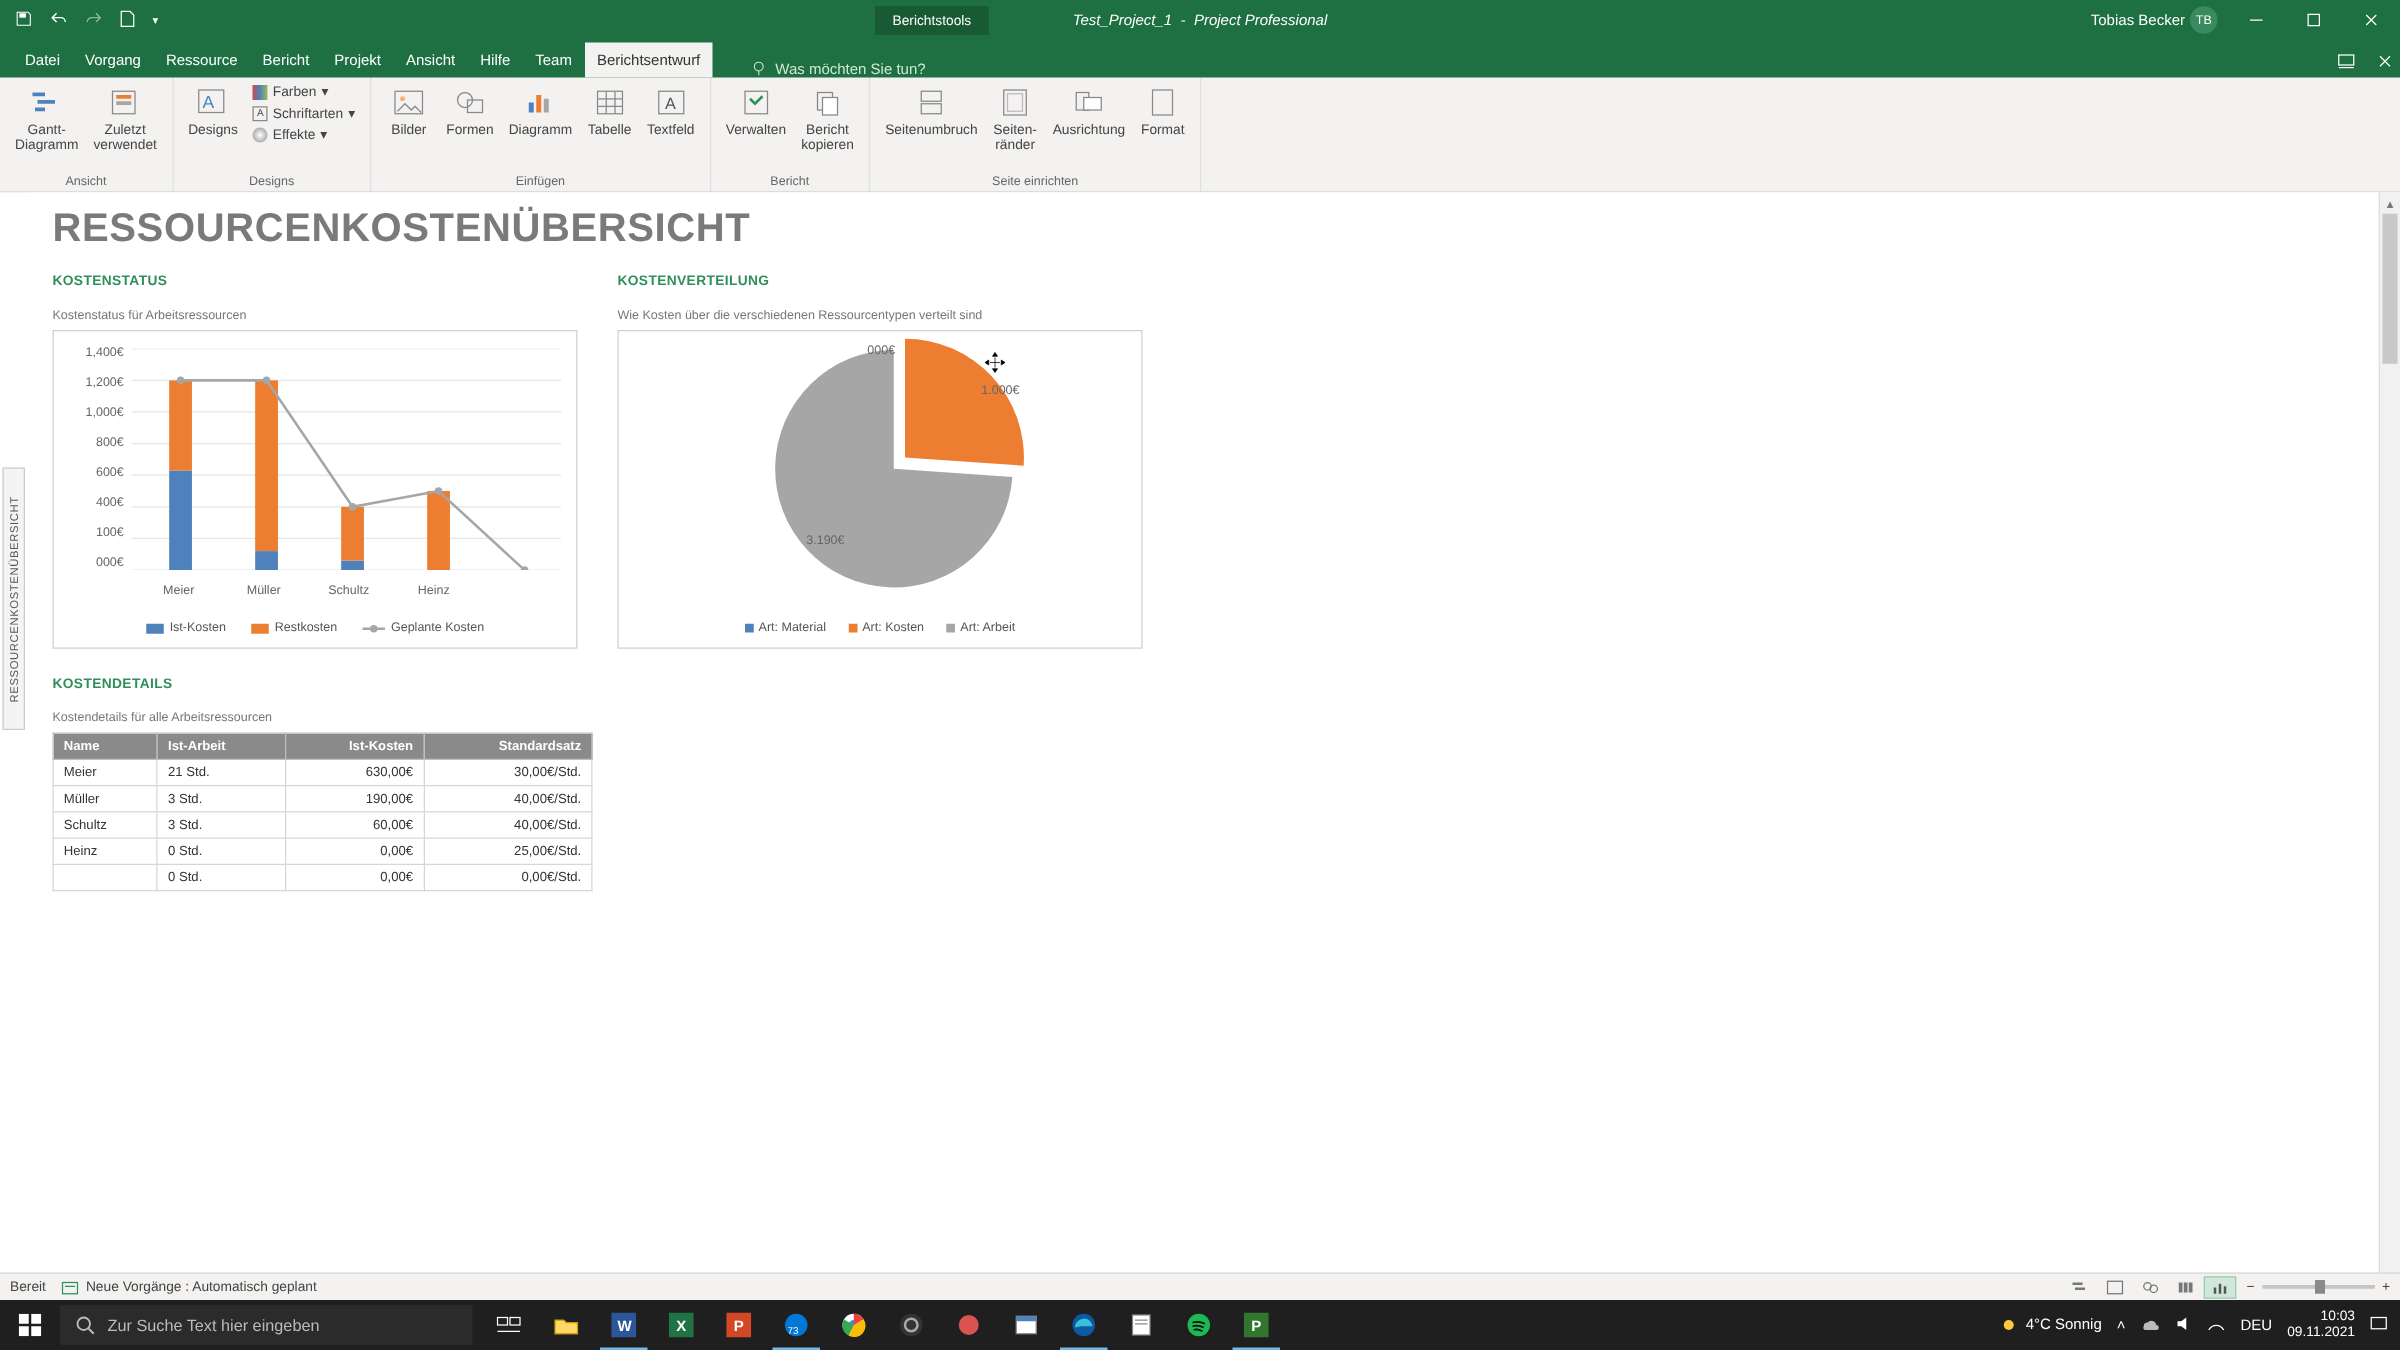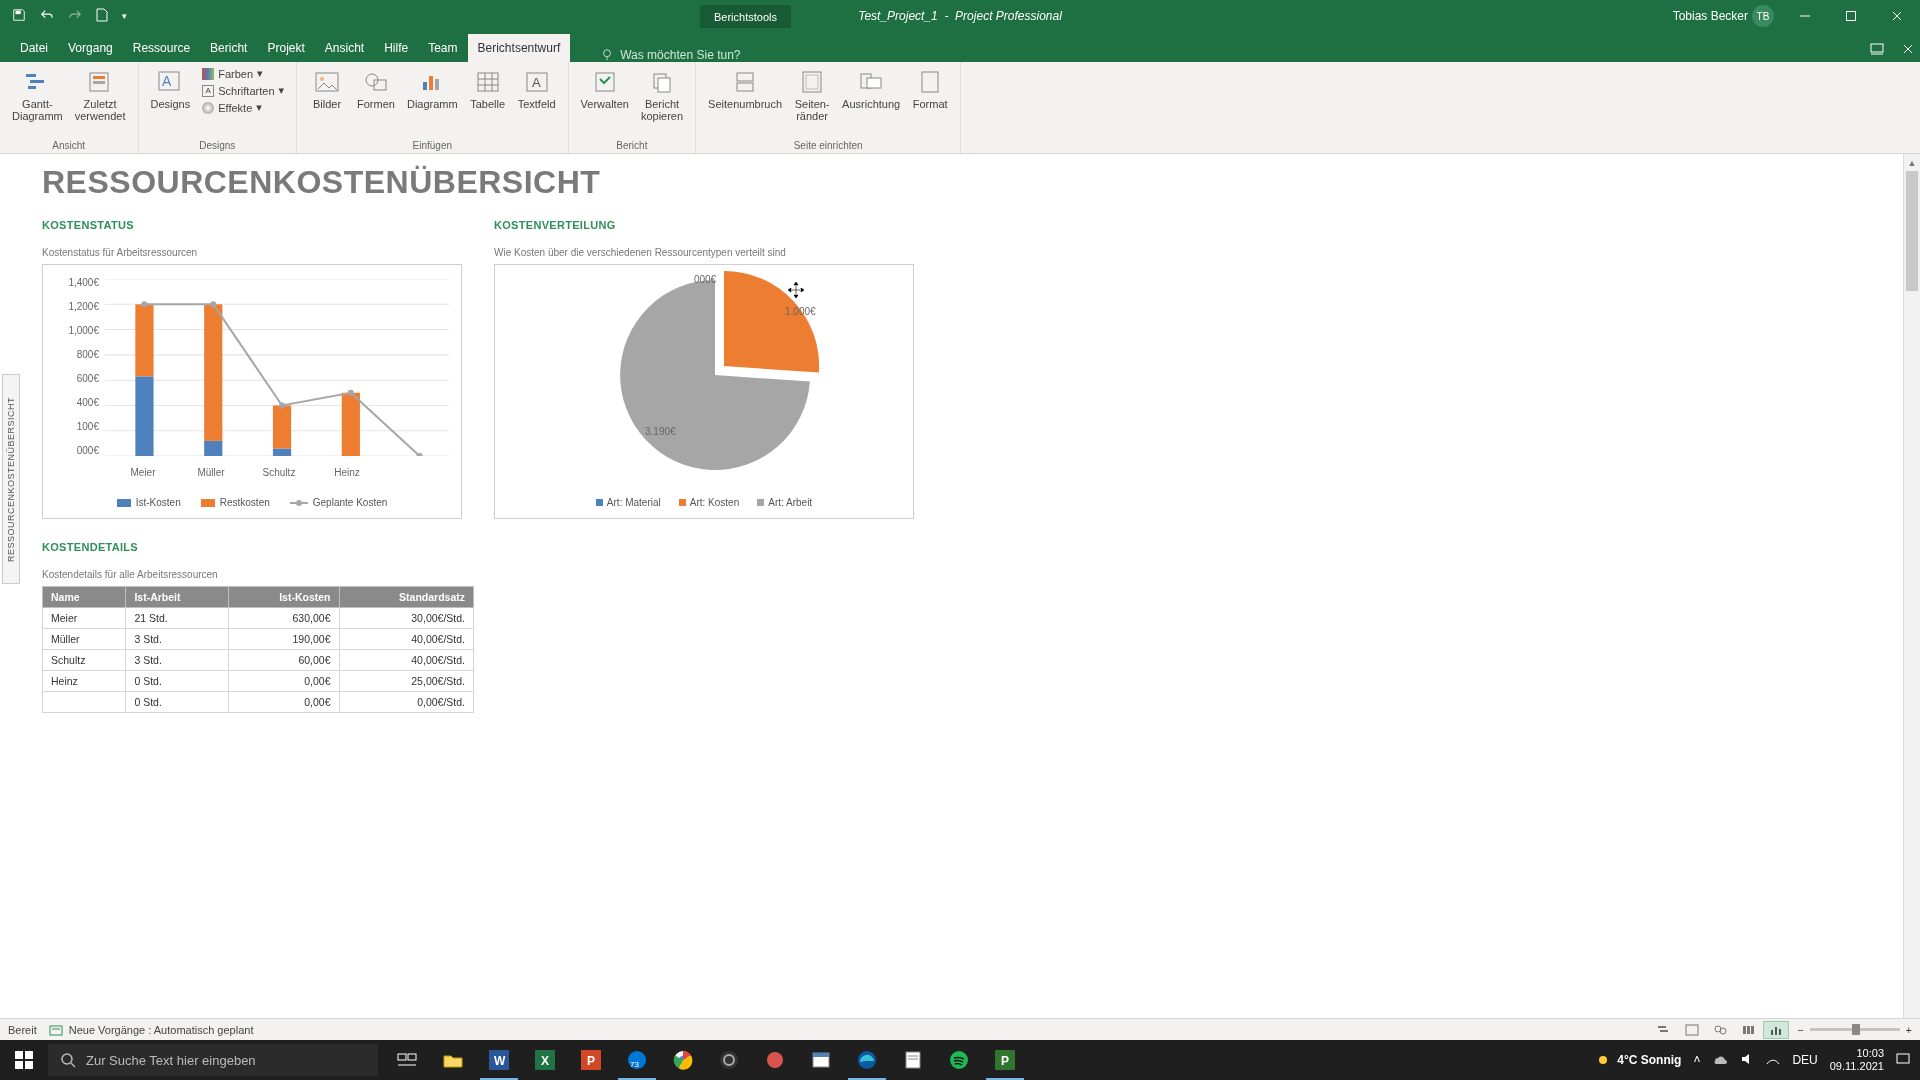--- a/index.html
+++ b/index.html
@@ -95,21 +95,21 @@
 
 
 .taskbar { position: absolute; left: 0; right: 0; bottom: 0; height: 40px; background: #1f1f1f; display: flex; align-items: center; color: #fff; font-size: 12px; }
 .taskbar .start { width: 48px; height: 40px; display: flex; align-items: center; justify-content: center; }
 .taskbar .search { display: flex; align-items: center; background: #2b2b2b; height: 32px; width: 330px; color: #bbb; padding-left: 12px; gap: 10px; font-size: 13px; }
 .taskbar .apps { display: flex; align-items: center; height: 40px; margin-left: 6px; }
 .taskbar .app { width: 46px; height: 40px; display: flex; align-items: center; justify-content: center; position: relative; }
 .taskbar .app.active::after { content: ""; position: absolute; bottom: 0; left: 4px; right: 4px; height: 2px; background: #76b9e6; }
 .taskbar .tray { margin-left: auto; display: flex; align-items: center; gap: 12px; padding-right: 10px; }
 .taskbar .clock { text-align: right; font-size: 11px; line-height: 13px; }
-.weather { display: flex; align-items: center; gap: 6px; font-size: 12px; font-weight: bold; }
+.weather { display: flex; gap: 6px; font-size: 12px; }
 </style>
 </head>
 <body>
 
 <div class="titlebar">
   <div class="qat">
     <span><svg width="14" height="14" viewBox="0 0 16 16">
           <path d="M2 2h10l2 2v10H2z" fill="none" stroke="#fff"></path>
           <rect x="4" y="3" width="6" height="4" fill="#fff"></rect>
         </svg></span>

